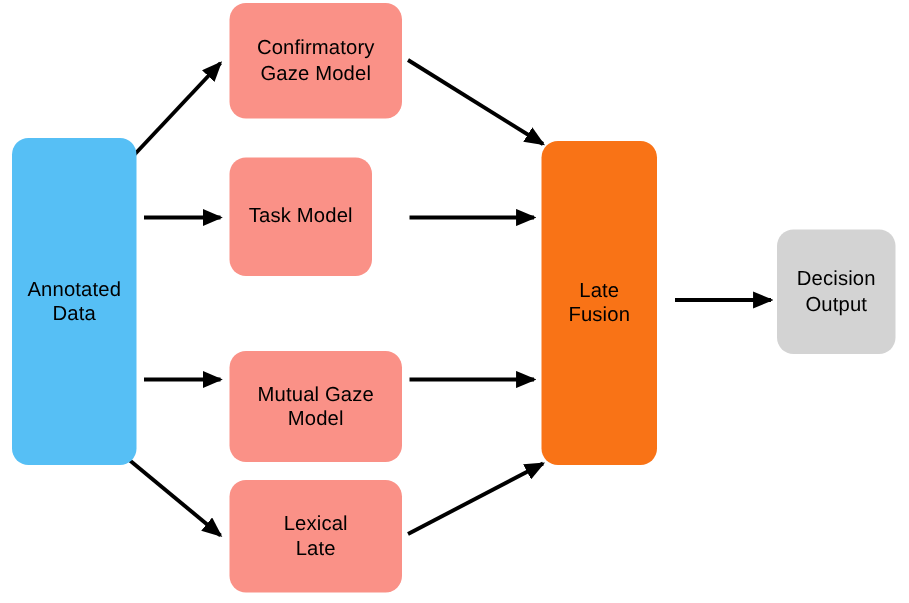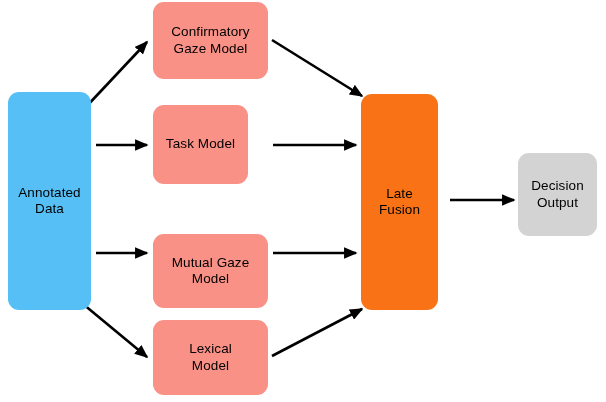--- a/index.html
+++ b/index.html
@@ -86,21 +86,21 @@
     <span>Task Model</span>
   </div>
 
   <div class="node node-model" style="left:153px; top:213px; width:115px; height:74px;margin-top:21px;">
     <span>Mutual Gaze
 Model</span>
   </div>
 
   <div class="node node-model" style="left:153px; top:320px; width:115px; height:75px;">
     <span>Lexical
-Model</span>
+Late</span>
   </div>
 
   <div class="node node-fusion" style="left:361px; top:94px; width:77px; height:216px;">
     <span>Late
 Fusion</span>
   </div>
 
   <div class="node node-output" style="left:518px; top:153px; width:79px; height:83px;">
     <span>Decision
 Output</span>

